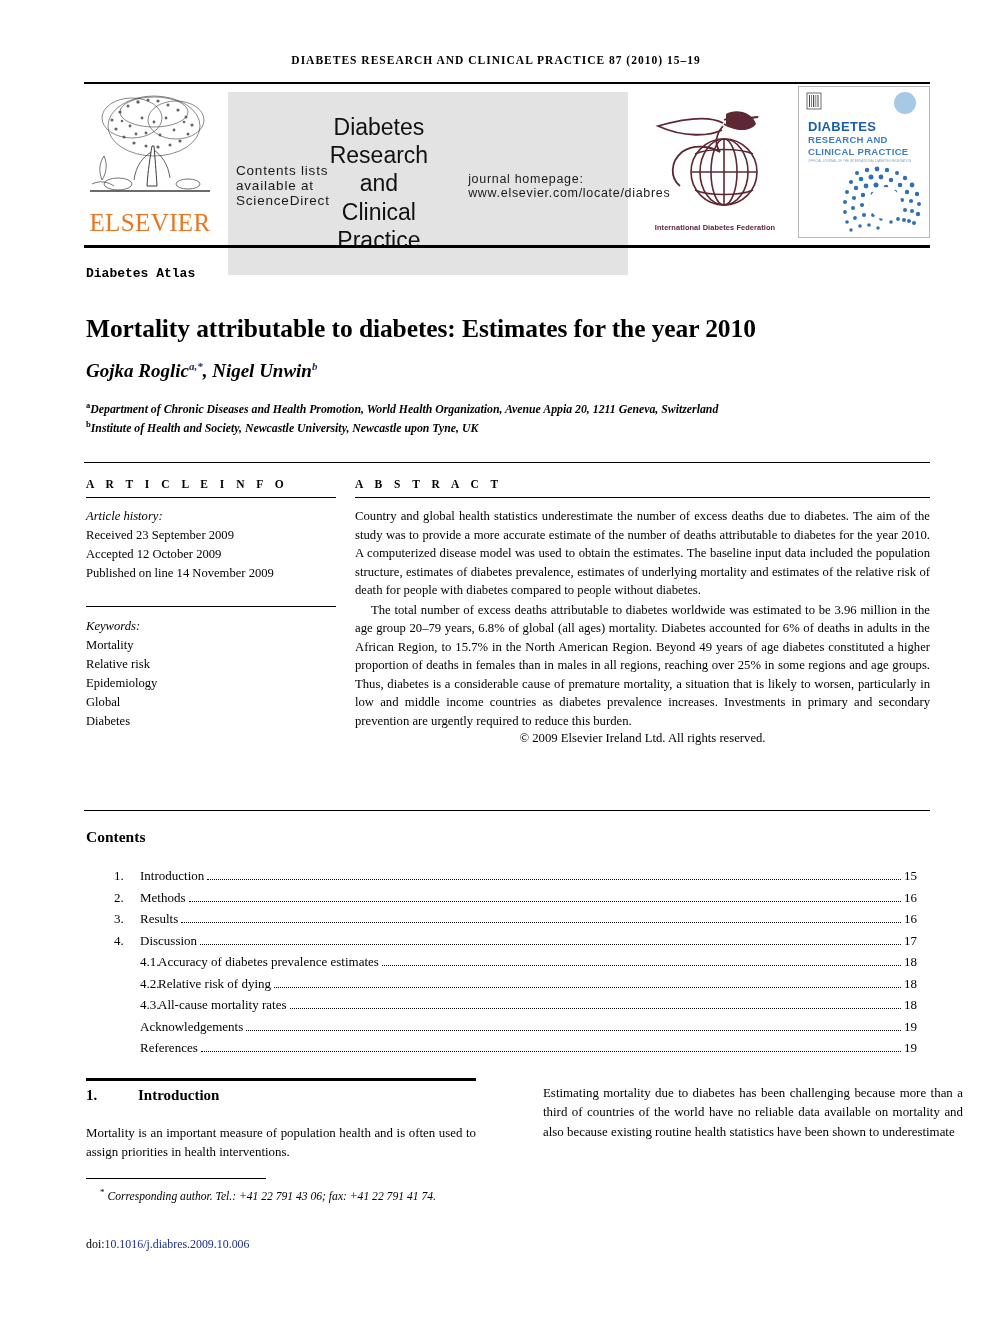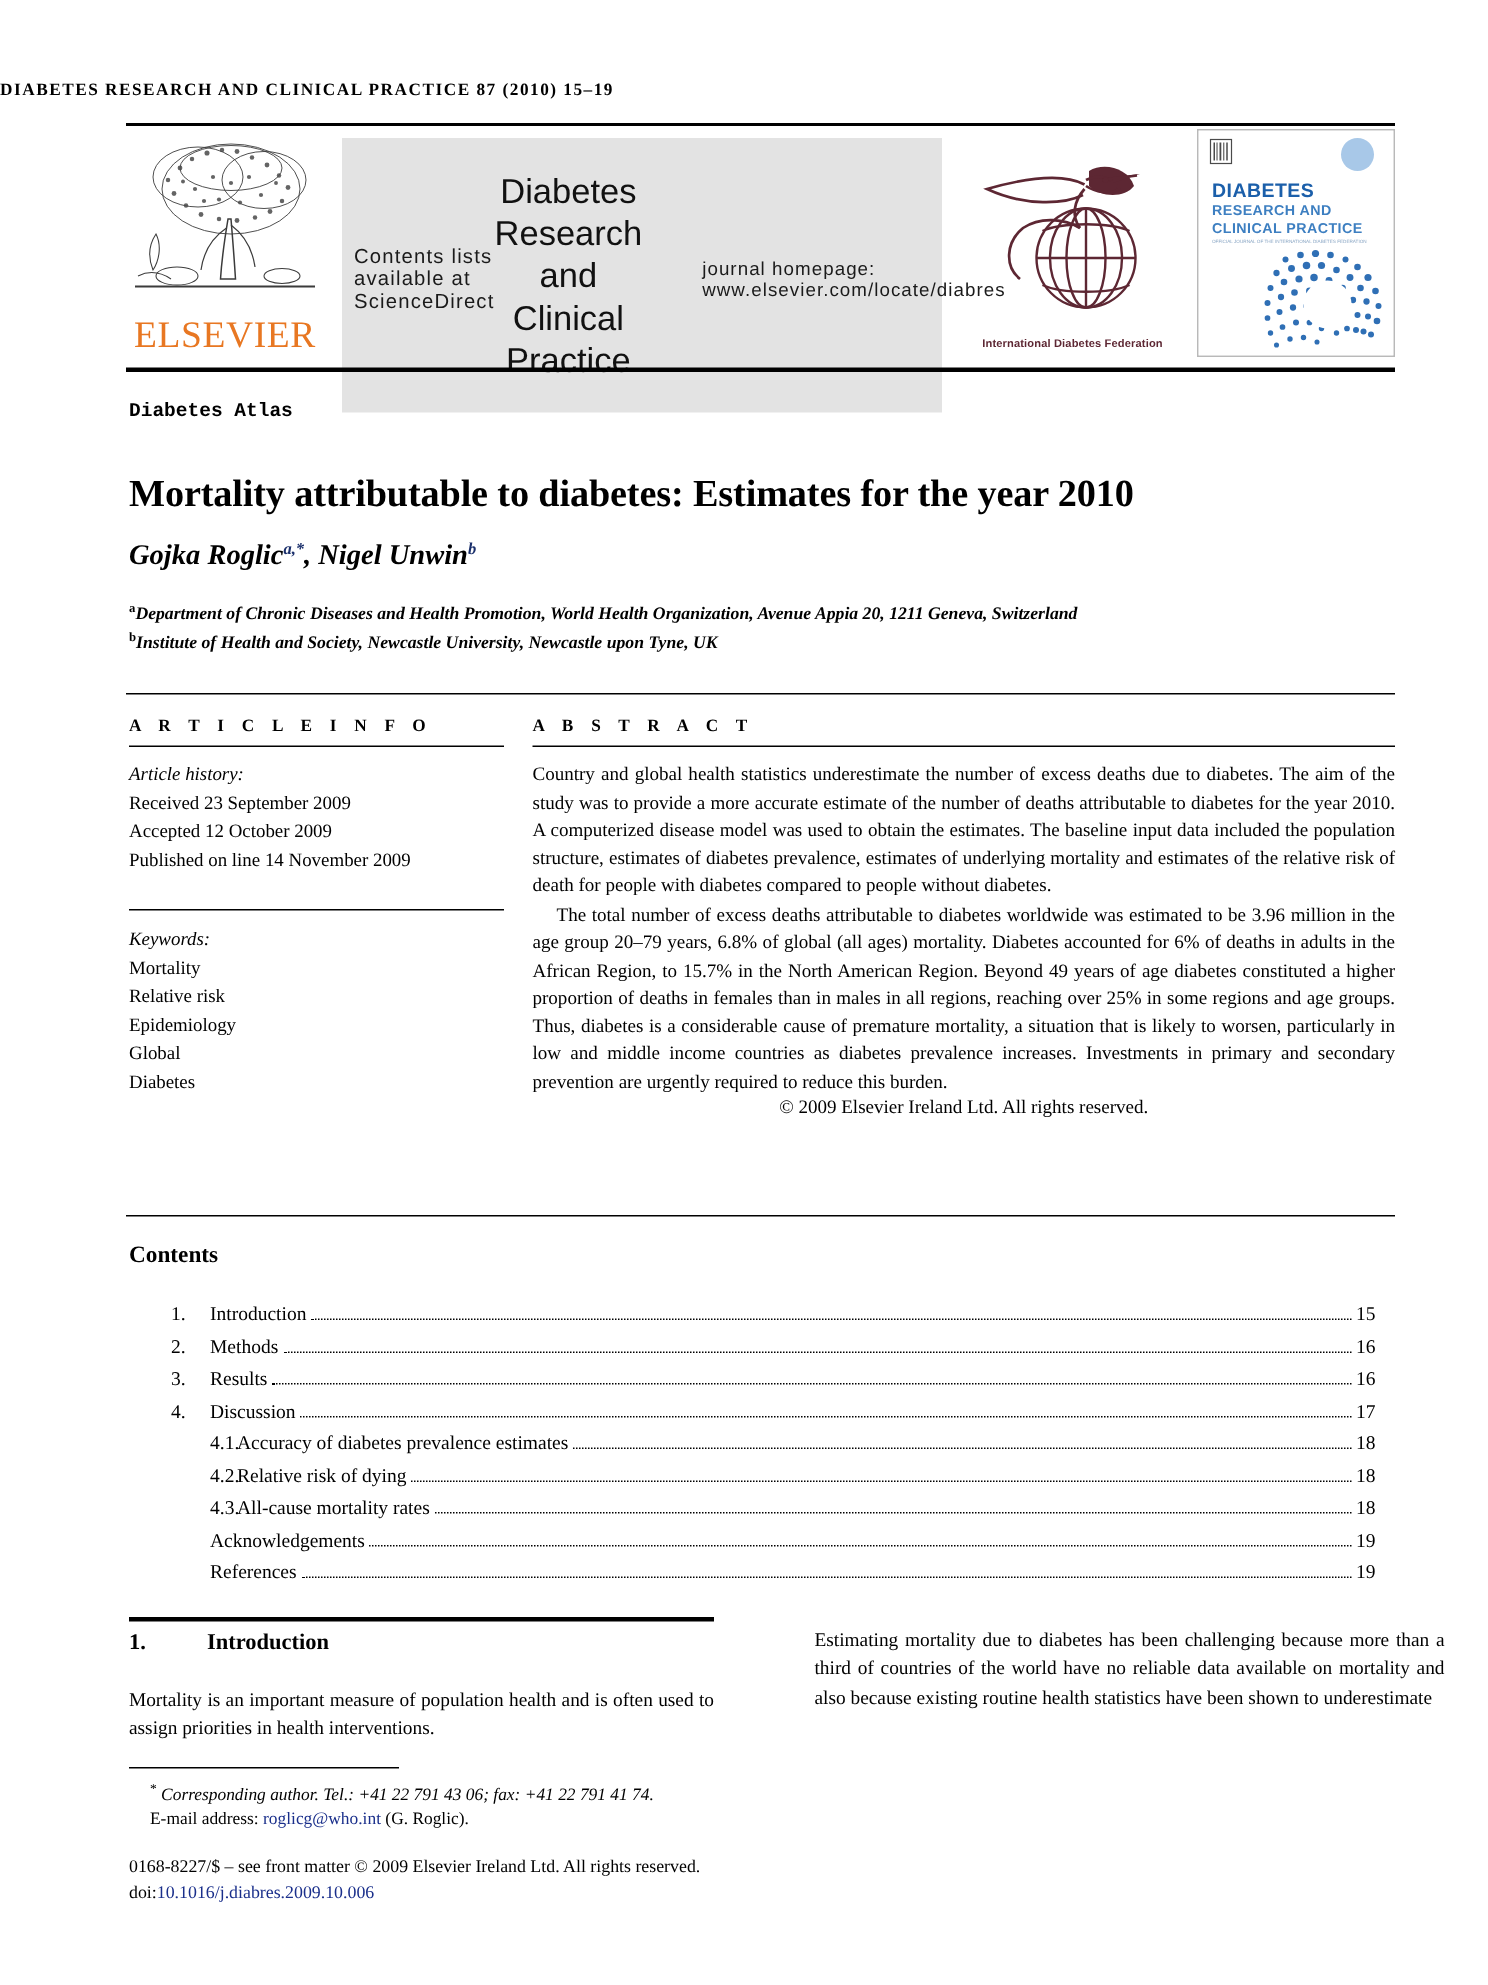--- a/index.html
+++ b/index.html
@@ -21,20 +21,21 @@
     height: 1323px;
     box-sizing: border-box;
   }
 
   
   .running-head {
     position: absolute;
     top: 54px;
     left: 0;
     width: 992px;
+    text-align: center;
     font-family: "Liberation Serif", serif;
     font-weight: bold;
     font-size: 11.5px;
     letter-spacing: 1.0px;
     font-variant: small-caps;
     text-transform: lowercase;
   }
   .running-head .rh-inner { text-transform: uppercase; }
 
   
@@ -634,26 +635,20 @@
   </div>
   <div class="body-left">Mortality is an important measure of population health and is often used to assign priorities in health interventions.</div>
   <div class="body-right">Estimating mortality due to diabetes has been challenging because more than a third of countries of the world have no reliable data available on mortality and also because existing routine health statistics have been shown to underestimate</div>
 
   <div class="foot-rule"></div>
   <div class="footnote">
     <div class="fn-indent">
       <span class="fn-star">*</span>
       <span class="fn-corr">Corresponding author. Tel.: +41 22 791 43 06; fax: +41 22 791 41 74.</span>
     </div>
-    <div class="fn-indent">
-      <span>E-mail address:</span>
-      <span class="link-blue">roglicg@who.int</span>
-      <span>(G. Roglic).</span>
-    </div>
   </div>
   <div class="issn-block">
-    <div>0168-8227/$ – see front matter © 2009 Elsevier Ireland Ltd. All rights reserved.</div>
     <div>
       <span>doi:</span><span class="link-blue">10.1016/j.diabres.2009.10.006</span>
     </div>
   </div>
 
 </div>
 
 </body></html>

